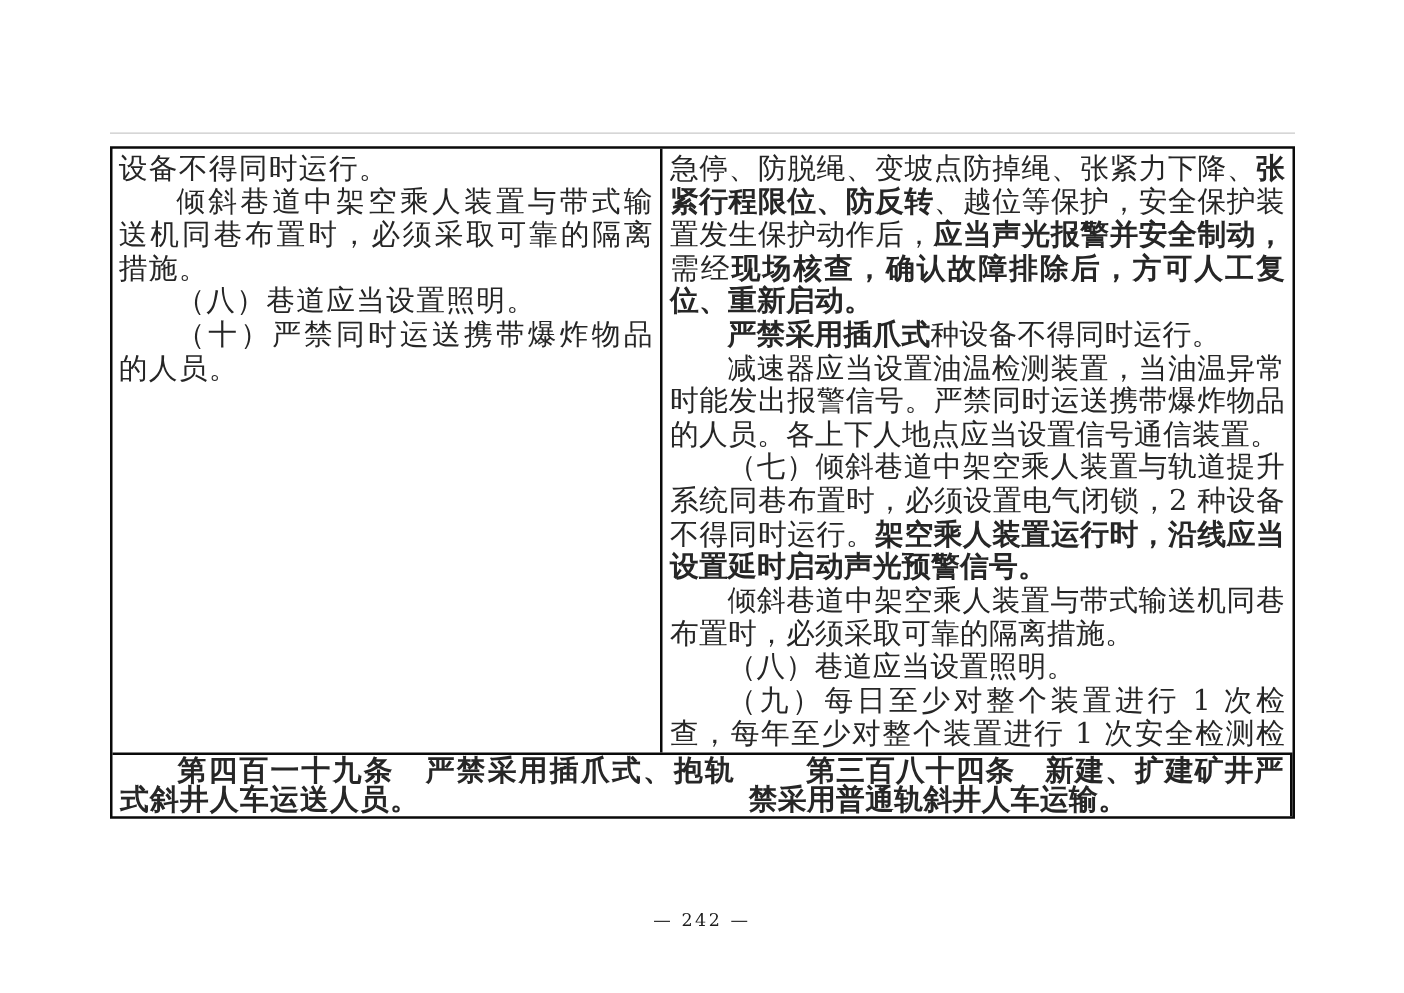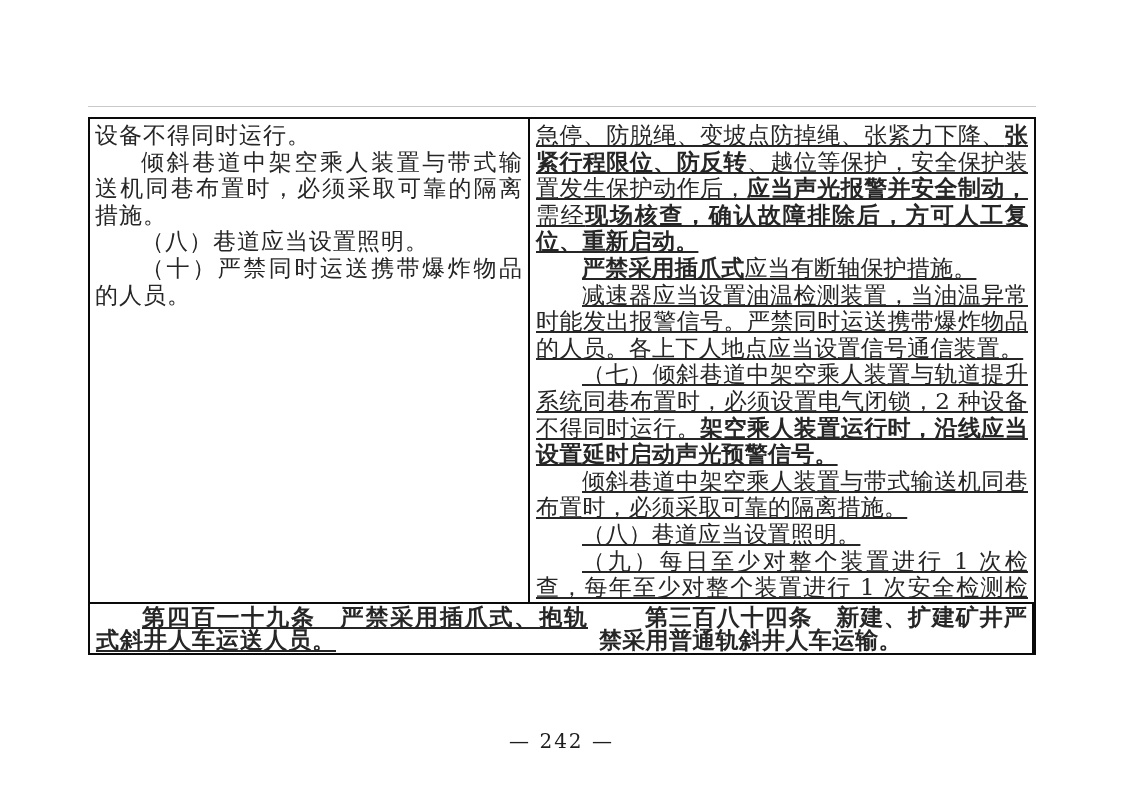--- a/index.html
+++ b/index.html
@@ -41,21 +41,20 @@
   .trow-2{border-top:2px solid var(--border-color);min-height:46px;}
   .tcell{box-sizing:border-box;overflow:hidden;}
   .tcell-left{
     width:440px;
     border-right:2px solid var(--border-color);
     padding:3px 5px 0 5px;
   }
   .tcell-right{
     flex:1;
     padding:3px 6px 0 6px;
-    text-decoration:underline;
   }
   .trow-1 .para{line-height:26.6px;}
   .trow-2 .tcell{padding-top:2px;padding-bottom:1px;}
   .trow-2 .para{line-height:23px;}
   .para{
     font-size:23px;
     text-align:justify;
     margin:0;
   }
   .para.indent{text-indent:2em;}
@@ -66,21 +65,21 @@
   .bold{
     font-family:"DejaVu Sans","Liberation Sans",sans-serif;
     font-weight:700;
   }
   .page-number{
     position:absolute;
     left:0;
     right:0;
     top:729px;
     text-align:center;
-    font-size:20px;
+    font-size:14px;
     letter-spacing:2px;
     color:#1e1e1e;
   }
 </style>
 </head>
 <body>
 
 <div class="page">
 
   <div class="scan-artifact-line"></div>
@@ -88,21 +87,21 @@
   <div class="reg-table">
     <div class="trow trow-1">
       <div class="tcell tcell-left sp-wide">
           <p class="para"><span class="reg">设备不得同时运行。</span></p>
           <p class="para indent"><span class="reg">倾斜巷道中架空乘人装置与带式输送机同巷布置时，必须采取可靠的隔离措施。</span></p>
           <p class="para indent"><span class="reg">（八）巷道应当设置照明。</span></p>
           <p class="para indent"><span class="reg">（十）严禁同时运送携带爆炸物品的人员。</span></p>
         </div>
       <div class="tcell tcell-right sp-narrow">
           <p class="para"><span class="reg">急停、防脱绳、变坡点防掉绳、张紧力下降、</span><span class="bold">张紧行程限位、防反转</span><span class="reg">、越位等保护，安全保护装置发生保护动作后，</span><span class="bold">应当声光报警并安全制动，</span><span class="reg">需经</span><span class="bold">现场核查，确认故障排除后，方可人工复位、重新启动。</span></p>
-          <p class="para indent"><span class="bold">严禁采用插爪式</span><span class="reg">应当有断轴保护措施。</span></p>
+          <p class="para indent"><span class="bold">严禁采用插爪式</span><span class="reg">种设备不得同时运行。</span></p>
           <p class="para indent"><span class="reg">减速器应当设置油温检测装置，当油温异常时能发出报警信号。严禁同时运送携带爆炸物品的人员。各上下人地点应当设置信号通信装置。</span></p>
           <p class="para indent"><span class="reg">（七）倾斜巷道中架空乘人装置与轨道提升系统同巷布置时，必须设置电气闭锁，2 种设备不得同时运行。</span><span class="bold">架空乘人装置运行时，沿线应当设置延时启动声光预警信号。</span></p>
           <p class="para indent"><span class="reg">倾斜巷道中架空乘人装置与带式输送机同巷布置时，必须采取可靠的隔离措施。</span></p>
           <p class="para indent"><span class="reg">（八）巷道应当设置照明。</span></p>
           <p class="para indent"><span class="reg">（九）每日至少对整个装置进行 1 次检查，每年至少对整个装置进行 1 次安全检测检验。</span></p>
           <p class="para indent"><span class="reg">（十）严禁同时运送携带爆炸物品的人员。</span></p>
         </div>
     </div>
     <div class="trow trow-2">
       <div class="tcell tcell-right sp-wide">

